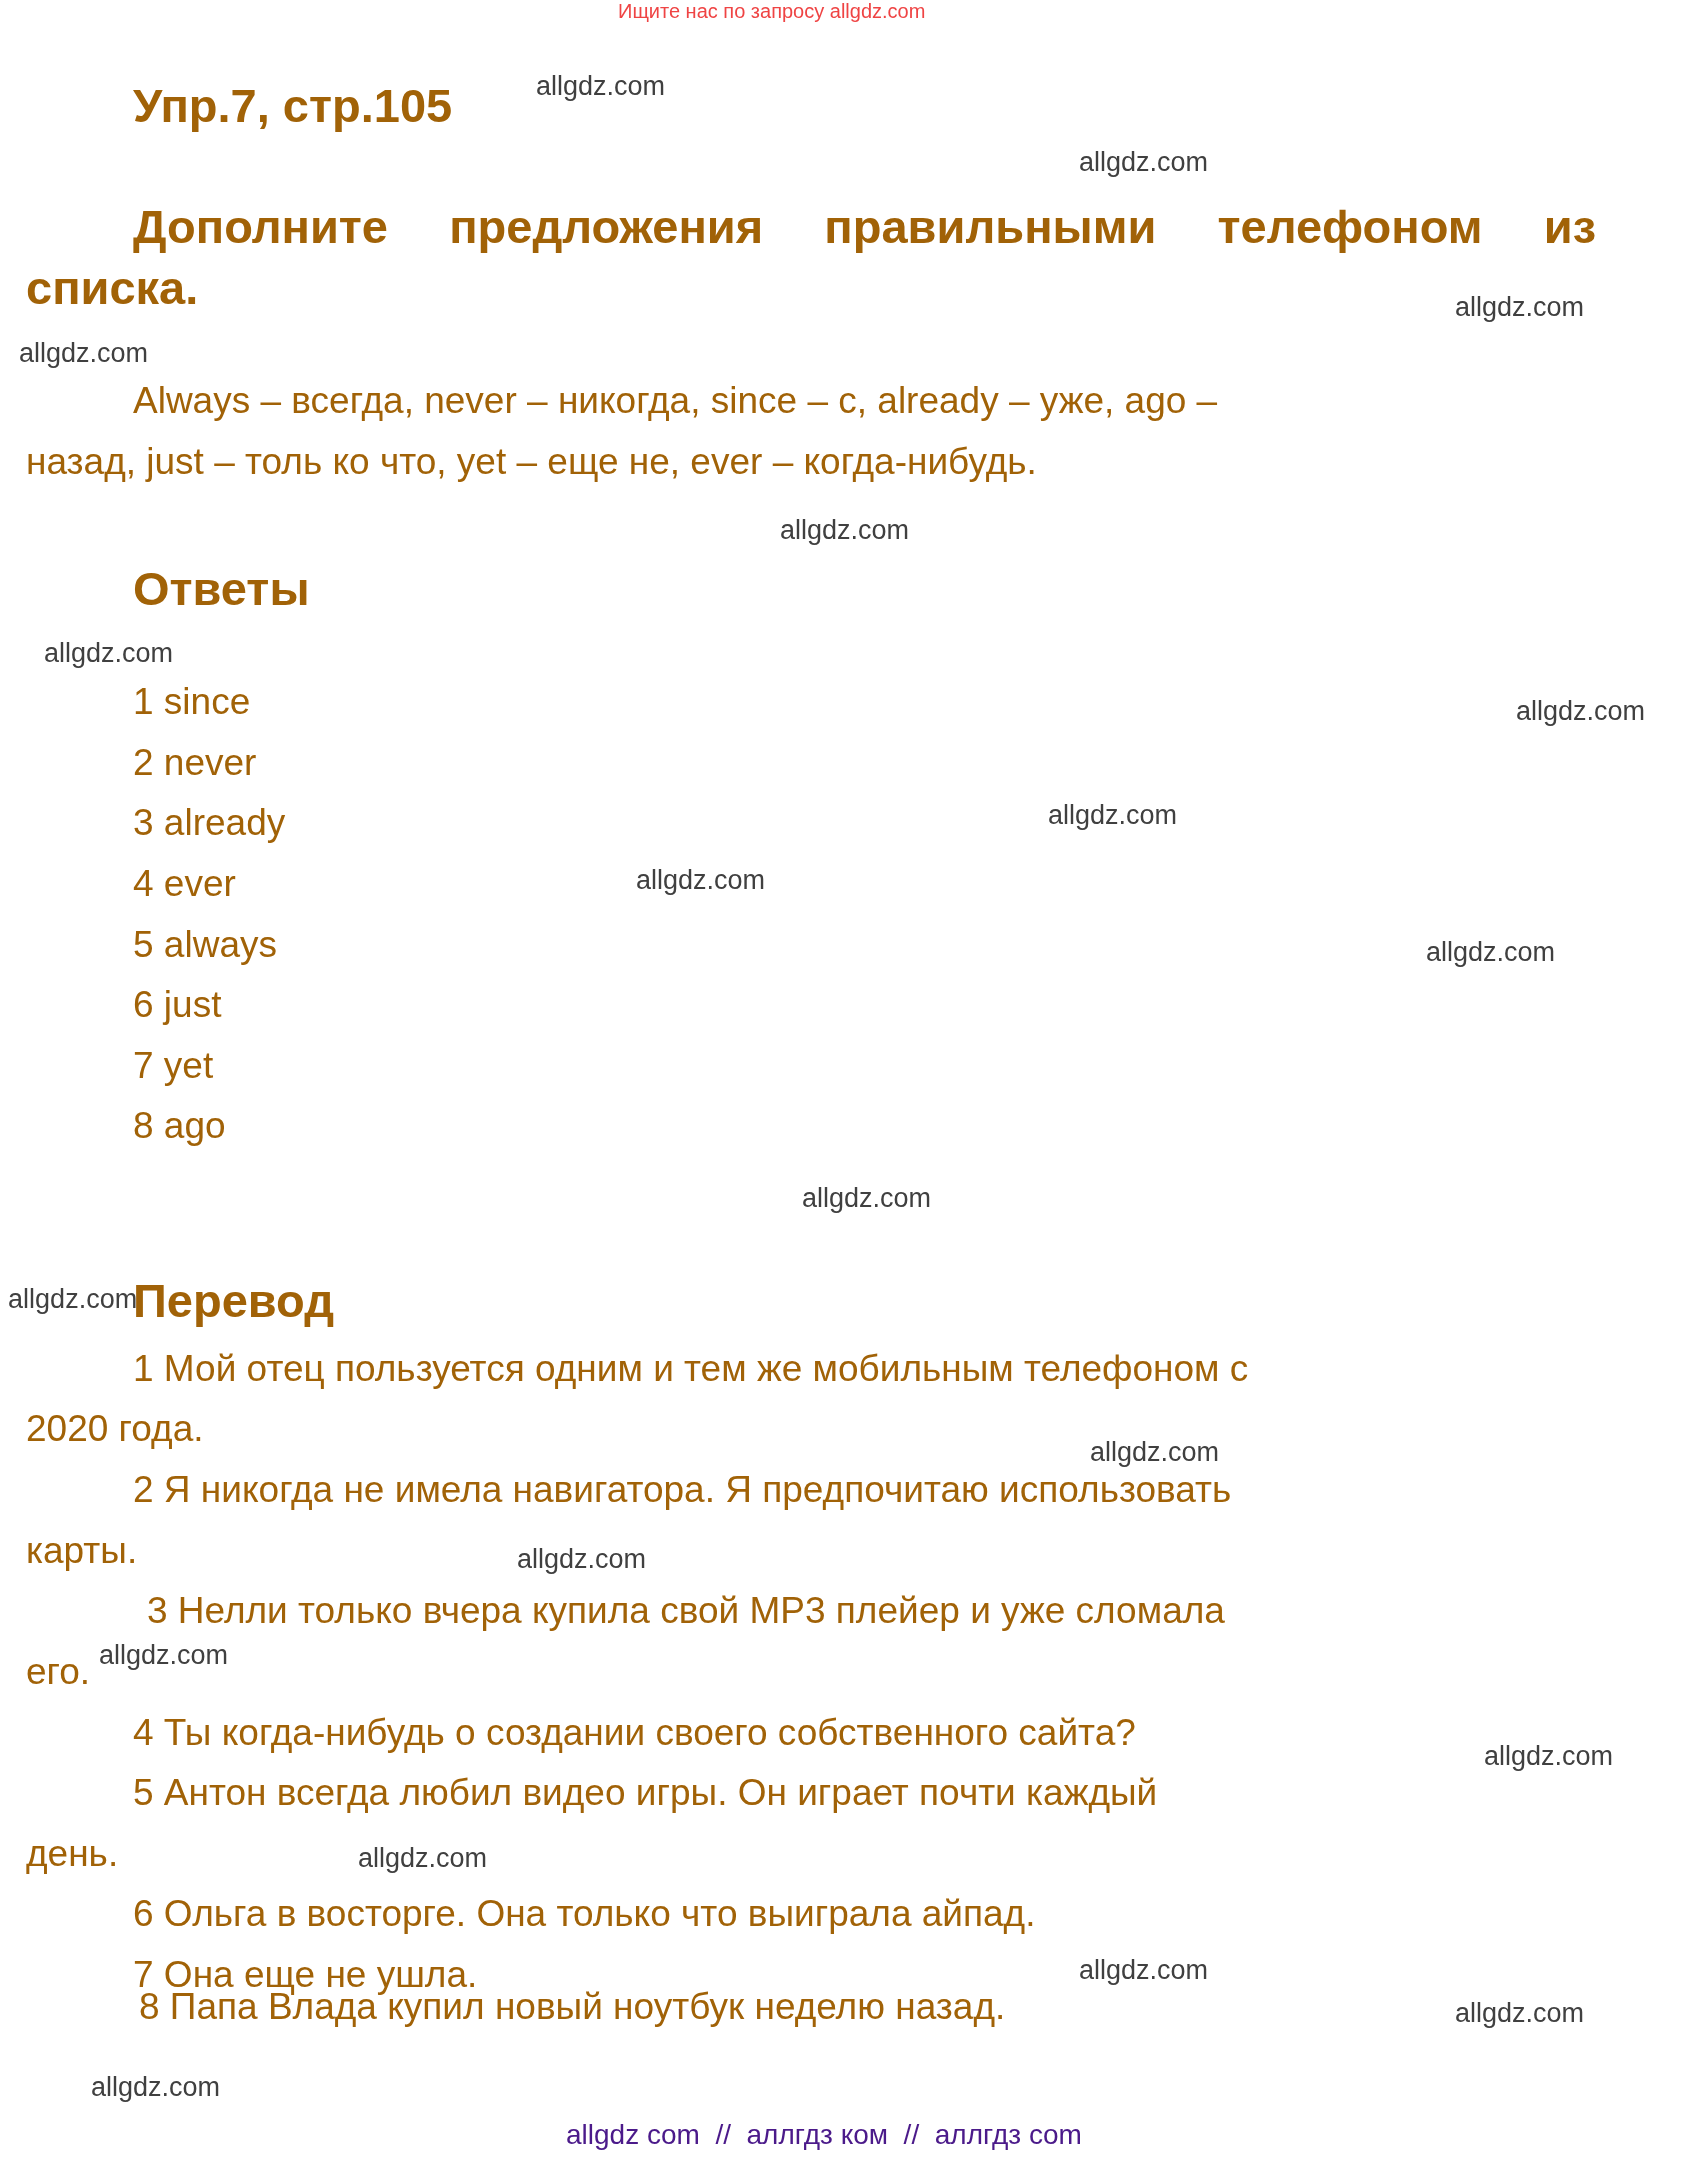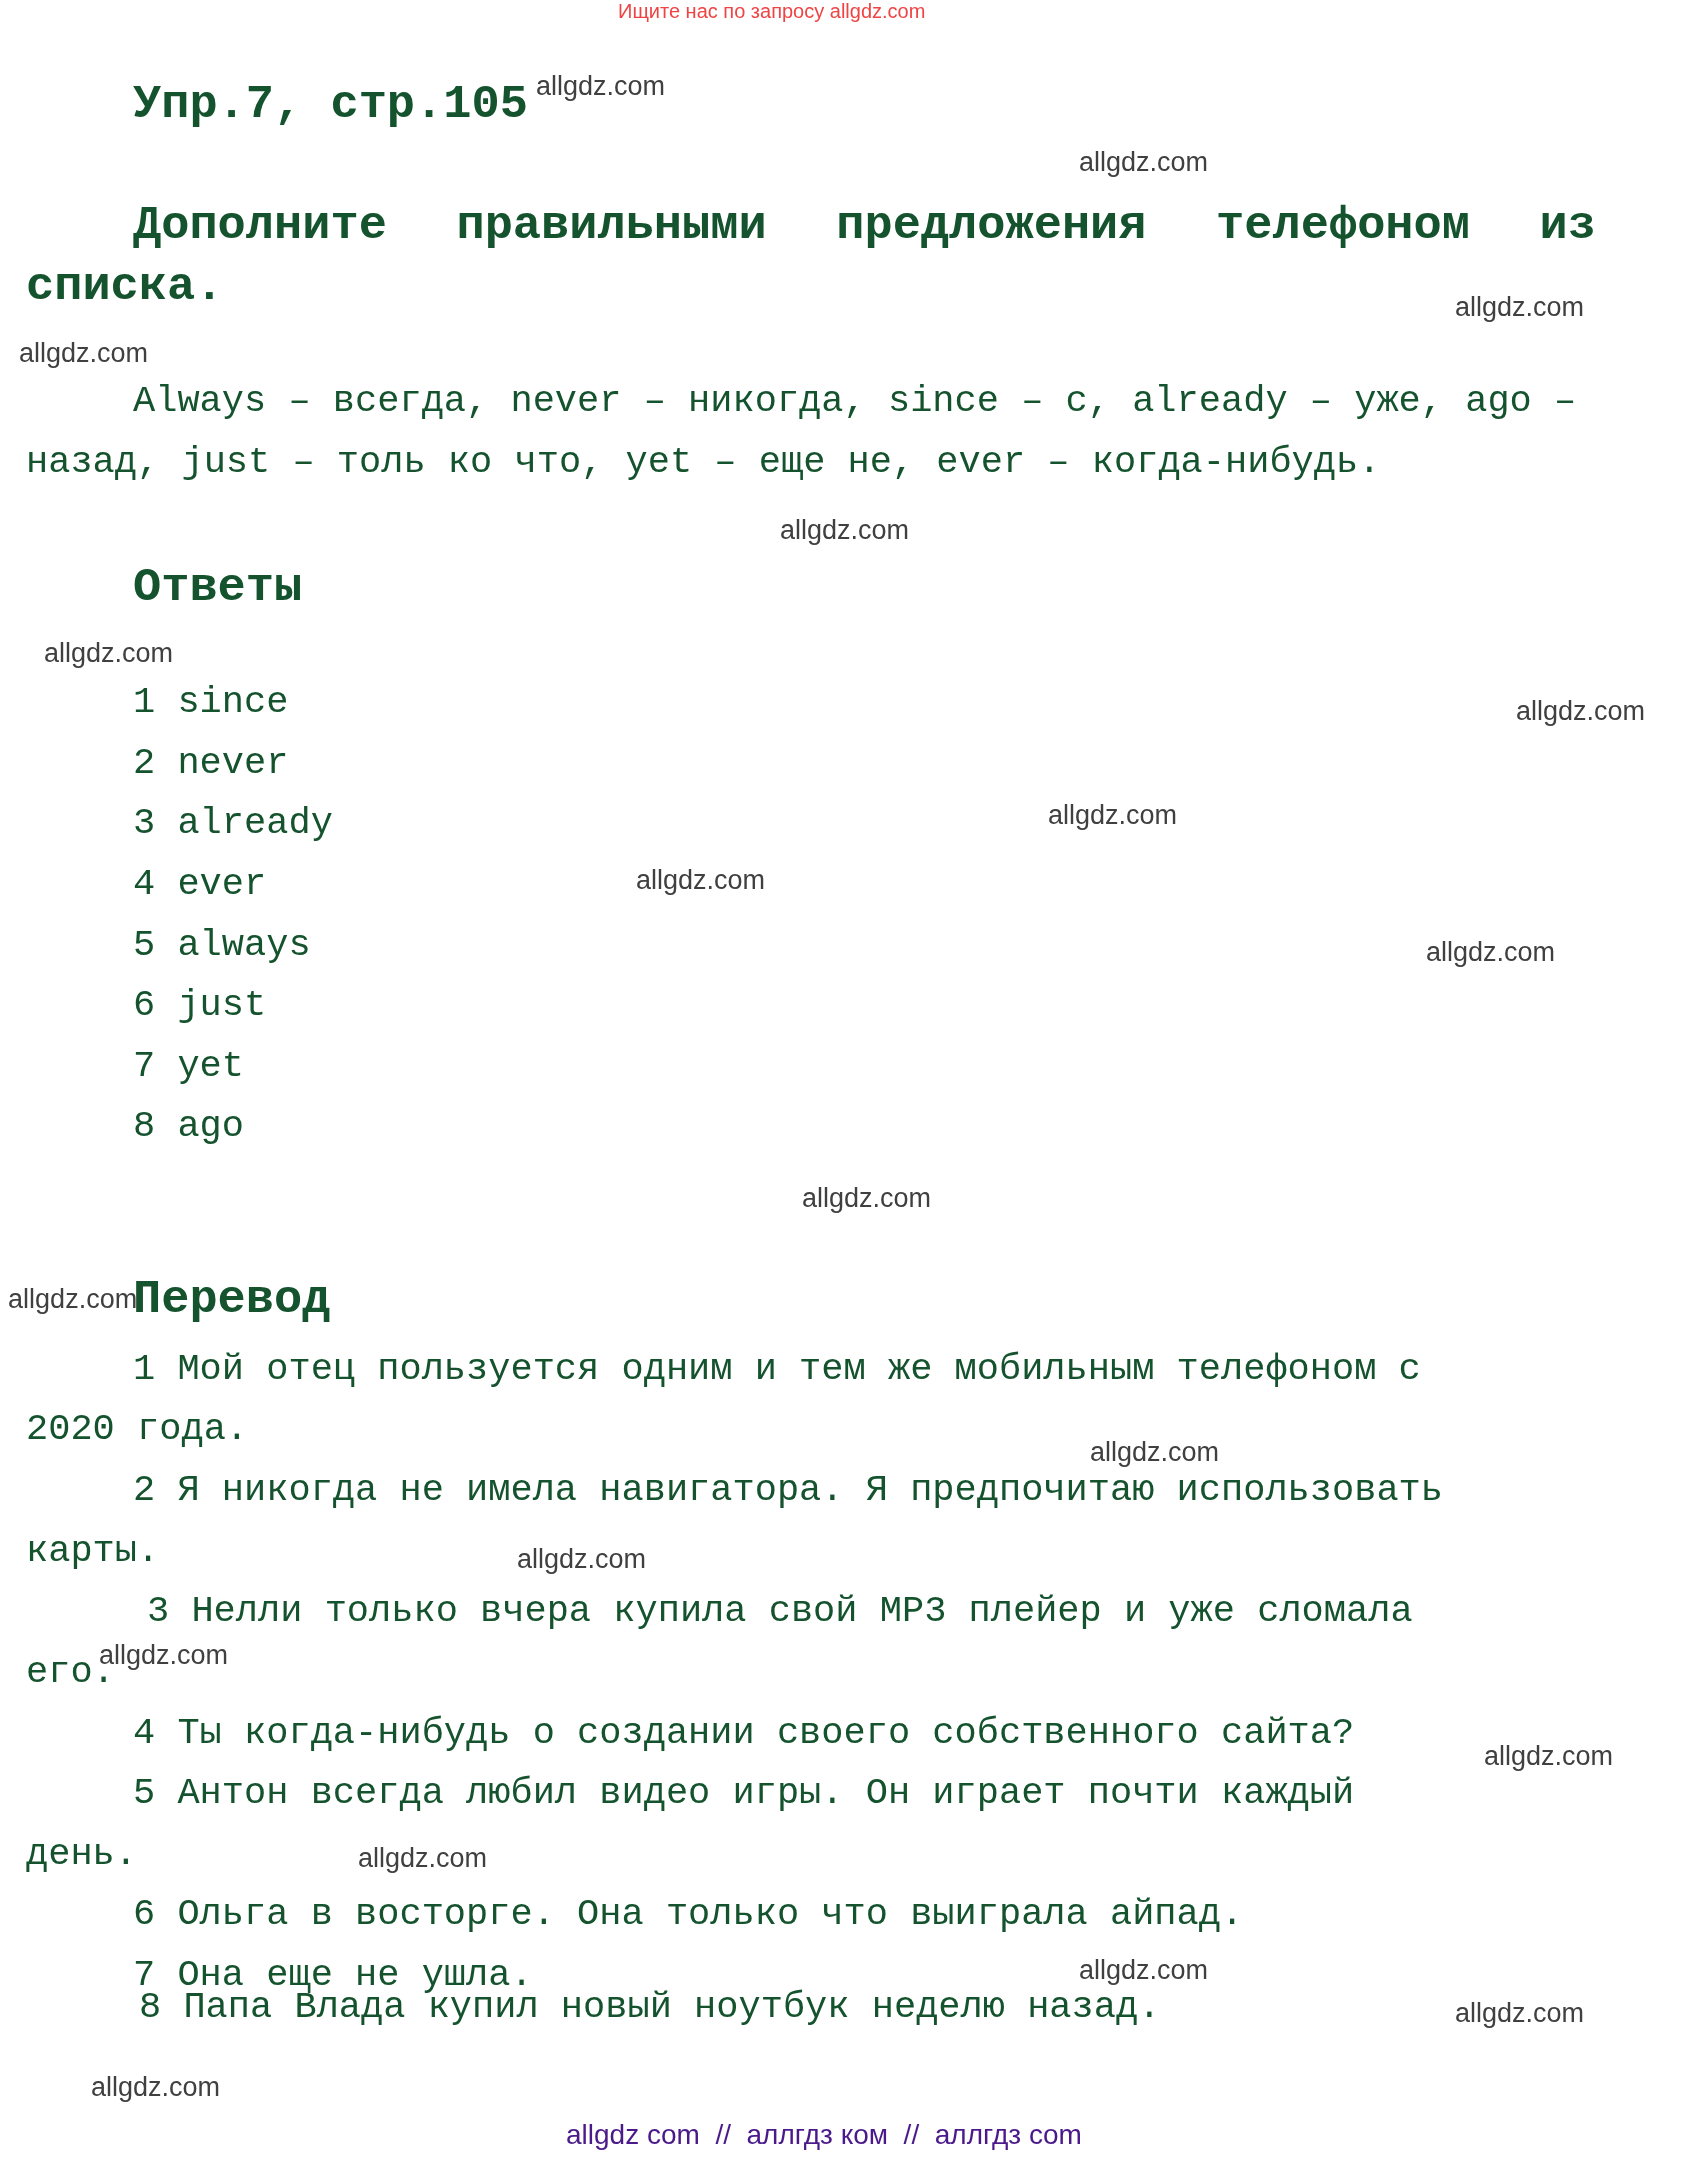--- a/index.html
+++ b/index.html
@@ -1,37 +1,37 @@
 <!DOCTYPE html>
 <html style="font-size:14.5px"><head>
 <meta charset="utf-8">
 <style>
   html, body { margin:0; padding:0; background:#ffffff; }
   body { width:1704px; height:2162px; position:relative; overflow:hidden; }
   .abs { position:absolute; white-space:nowrap; }
-  .serif { font-family: Liberation Mono, monospace; color:#14532d; }
+  .serif { font-family: Liberation Sans, sans-serif; color:#a16207; }
   .sans { font-family: "Liberation Sans", "DejaVu Sans", sans-serif; }
   .wm { font-family: "Liberation Sans", "DejaVu Sans", sans-serif; font-size:27px; color:#404040; }
   .top-banner { font-size:20px; color:#ef4444; }
   .footer { font-size:28px; color:#4b1a8a; }
   .title { font-size:47px; font-weight:bold; }
   .heading { font-size:47px; font-weight:bold; }
   .body { font-size:37px; }
 </style>
 </head>
 <body>
 
 <div class="abs sans top-banner" style="left:618px; top:0px;">Ищите нас по запросу allgdz.com</div>
 
 <div class="abs serif title" style="left:133px; top:78px;">Упр.7, стр.105</div>
 
 <div class="abs serif heading" style="left:133px; top:199px; width:1463px; display:flex; justify-content:space-between;">
   <span>Дополните</span>
+  <span>предложения</span>
   <span>правильными</span>
-  <span>предложения</span>
   <span>телефоном</span>
   <span>из</span>
 </div>
 <div class="abs serif heading" style="left:26px; top:260px;">списка.</div>
 
 <div class="abs serif body" style="left:133px; top:380px; width:1463px;">Always – всегда, never – никогда, since – с, already – уже, ago –</div>
 <div class="abs serif body" style="left:26px; top:441px;">назад, just – толь ко что, yet – еще не, ever – когда-нибудь.</div>
 
 <div class="abs serif heading" style="left:133px; top:561px;">Ответы</div>
 <div class="abs serif body" style="left:133px; top:681px;">1 since</div>

